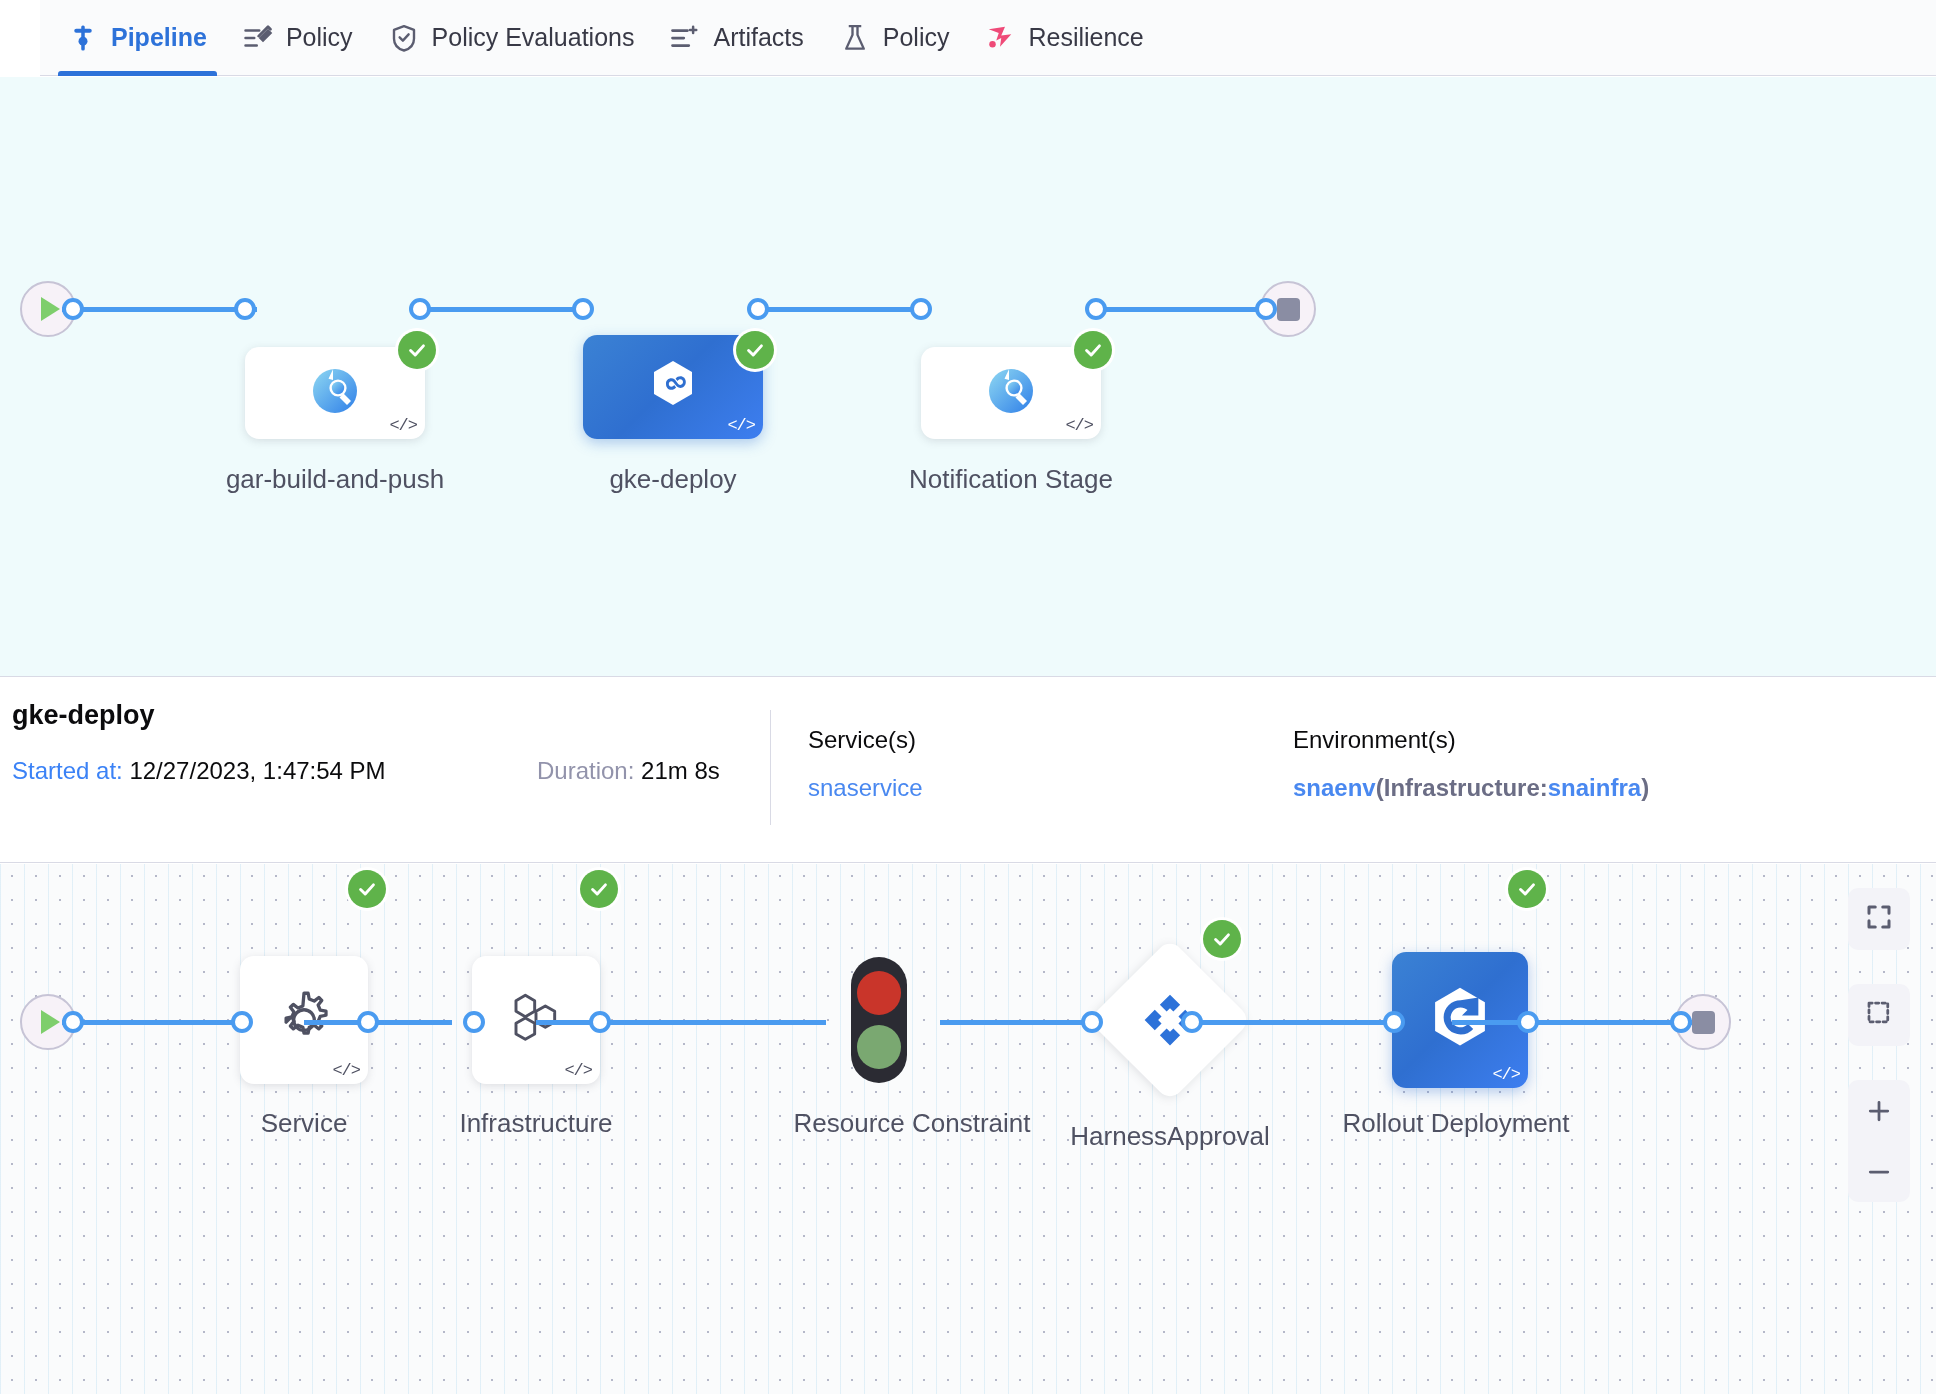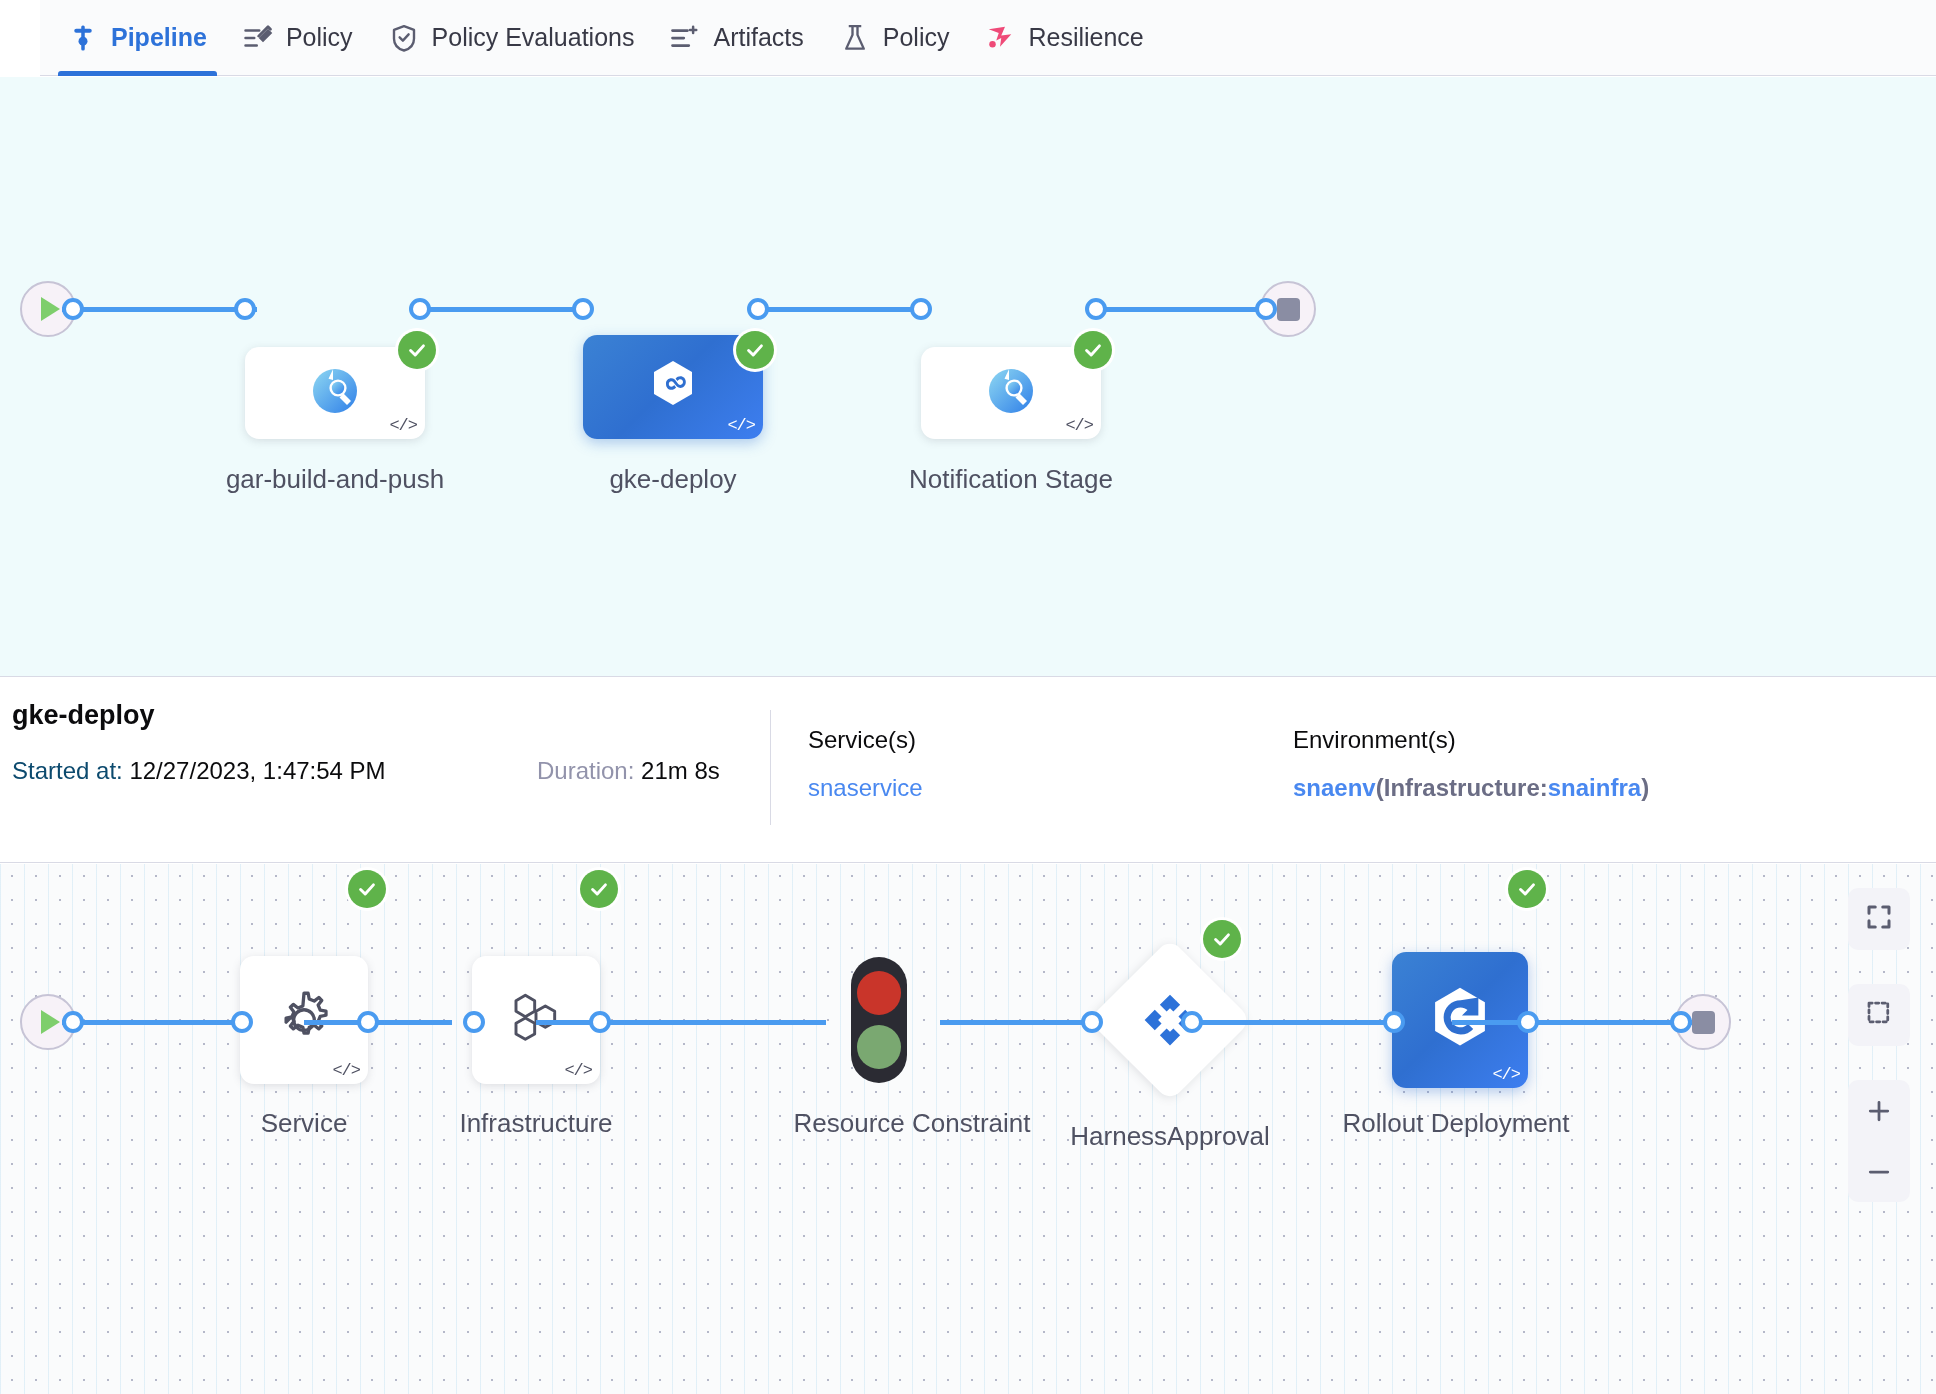--- a/index.html
+++ b/index.html
@@ -47,21 +47,21 @@
     border-bottom: 1px solid #d9dae5;
   }
   .det-title {
     position: absolute; left: 12px; top: 700px;
     font-size: 27px; font-weight: 700; color: #0b0b0d;
   }
   .det-sub {
     position: absolute; left: 12px; top: 757px;
     font-size: 24px; color: #0b0b0d; white-space: nowrap;
   }
-  .det-sub .muted { color: #0c4a6e; }
+  .det-sub .muted { color: #3b82f6; }
   .det-dur {
     position: absolute; left: 537px; top: 757px;
     font-size: 24px; color: #0b0b0d; white-space: nowrap;
   }
   .det-dur .muted { color: #9293ab; }
   .det-divider {
     position: absolute; left: 770px; top: 710px;
     width: 1px; height: 115px; background: #d9dae5;
   }
   .det-col { position: absolute; font-size: 24px; }

